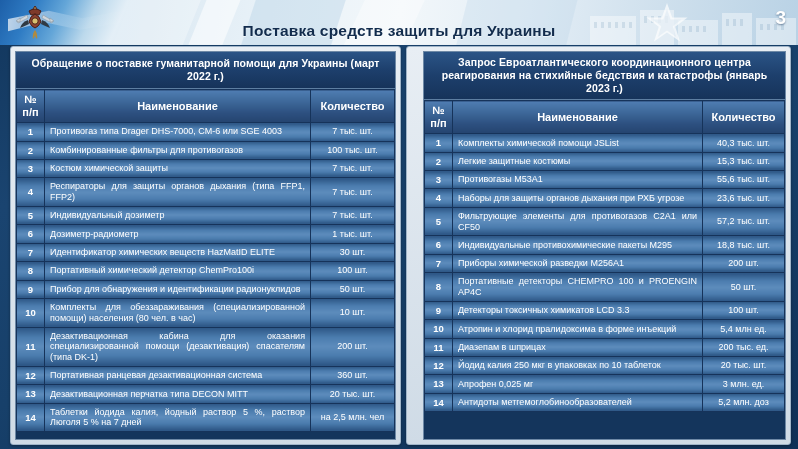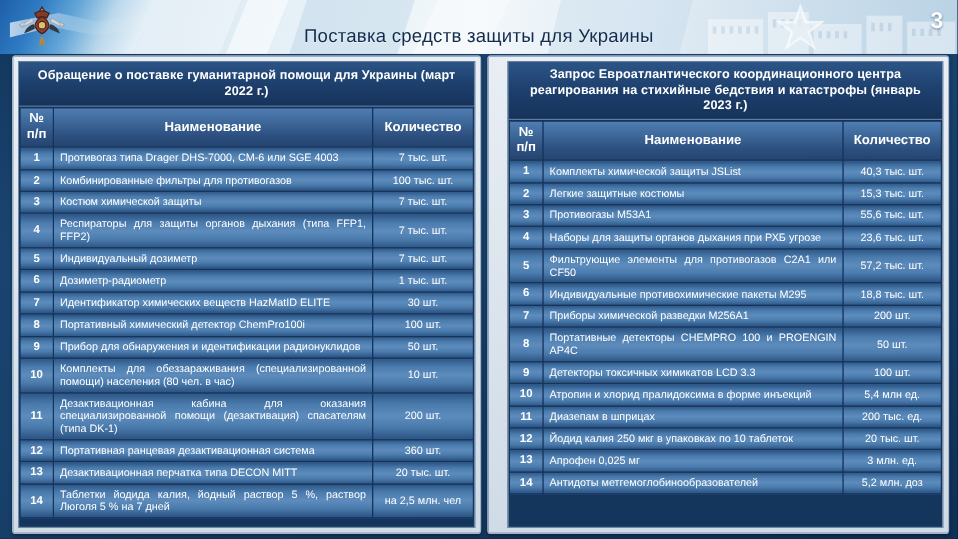--- a/index.html
+++ b/index.html
@@ -44,21 +44,21 @@
   }
   .emblem { position: absolute; left: 14px; top: 2px; width: 42px; height: 42px; }
 
   
   .kremlin { position: absolute; right: 0; top: 0; width: 210px; height: 45px; opacity: .55; }
   .star-wm { position: absolute; right: 110px; top: 2px; width: 42px; height: 41px; opacity: .85; }
 
   .banner-title {
     position: absolute; left: 0; top: 0; width: 798px; height: 61px;
     display: flex; align-items: center; justify-content: center;
-    font-size: 15.5px; font-weight: normal; color: #122c4d;
+    font-size: 15.5px; font-weight: bold; color: #122c4d;
     letter-spacing: .2px; text-shadow: 0 1px 0 rgba(255,255,255,.6);
   }
   .page-num {
     position: absolute; right: 12px; top: 7px;
     font-size: 19px; font-weight: bold; color: #ffffff;
     text-shadow: 0 1px 2px rgba(20,50,85,.55);
   }
 
   
   .panel {
@@ -303,21 +303,21 @@
           <thead>
             <tr>
               <th>№ п/п</th>
               <th>Наименование</th>
               <th>Количество</th>
             </tr>
           </thead>
           <tbody id="right-body">
               <tr>
                 <td class="c-num">1</td>
-                <td class="c-name">Комплекты химической защиты JSList</td>
+                <td class="c-name">Комплекты химической помощи JSList</td>
                 <td class="c-qty">40,3 тыс. шт.</td>
               </tr>
               <tr>
                 <td class="c-num">2</td>
                 <td class="c-name">Легкие защитные костюмы</td>
                 <td class="c-qty">15,3 тыс. шт.</td>
               </tr>
               <tr>
                 <td class="c-num">3</td>
                 <td class="c-name">Противогазы M53A1</td>

